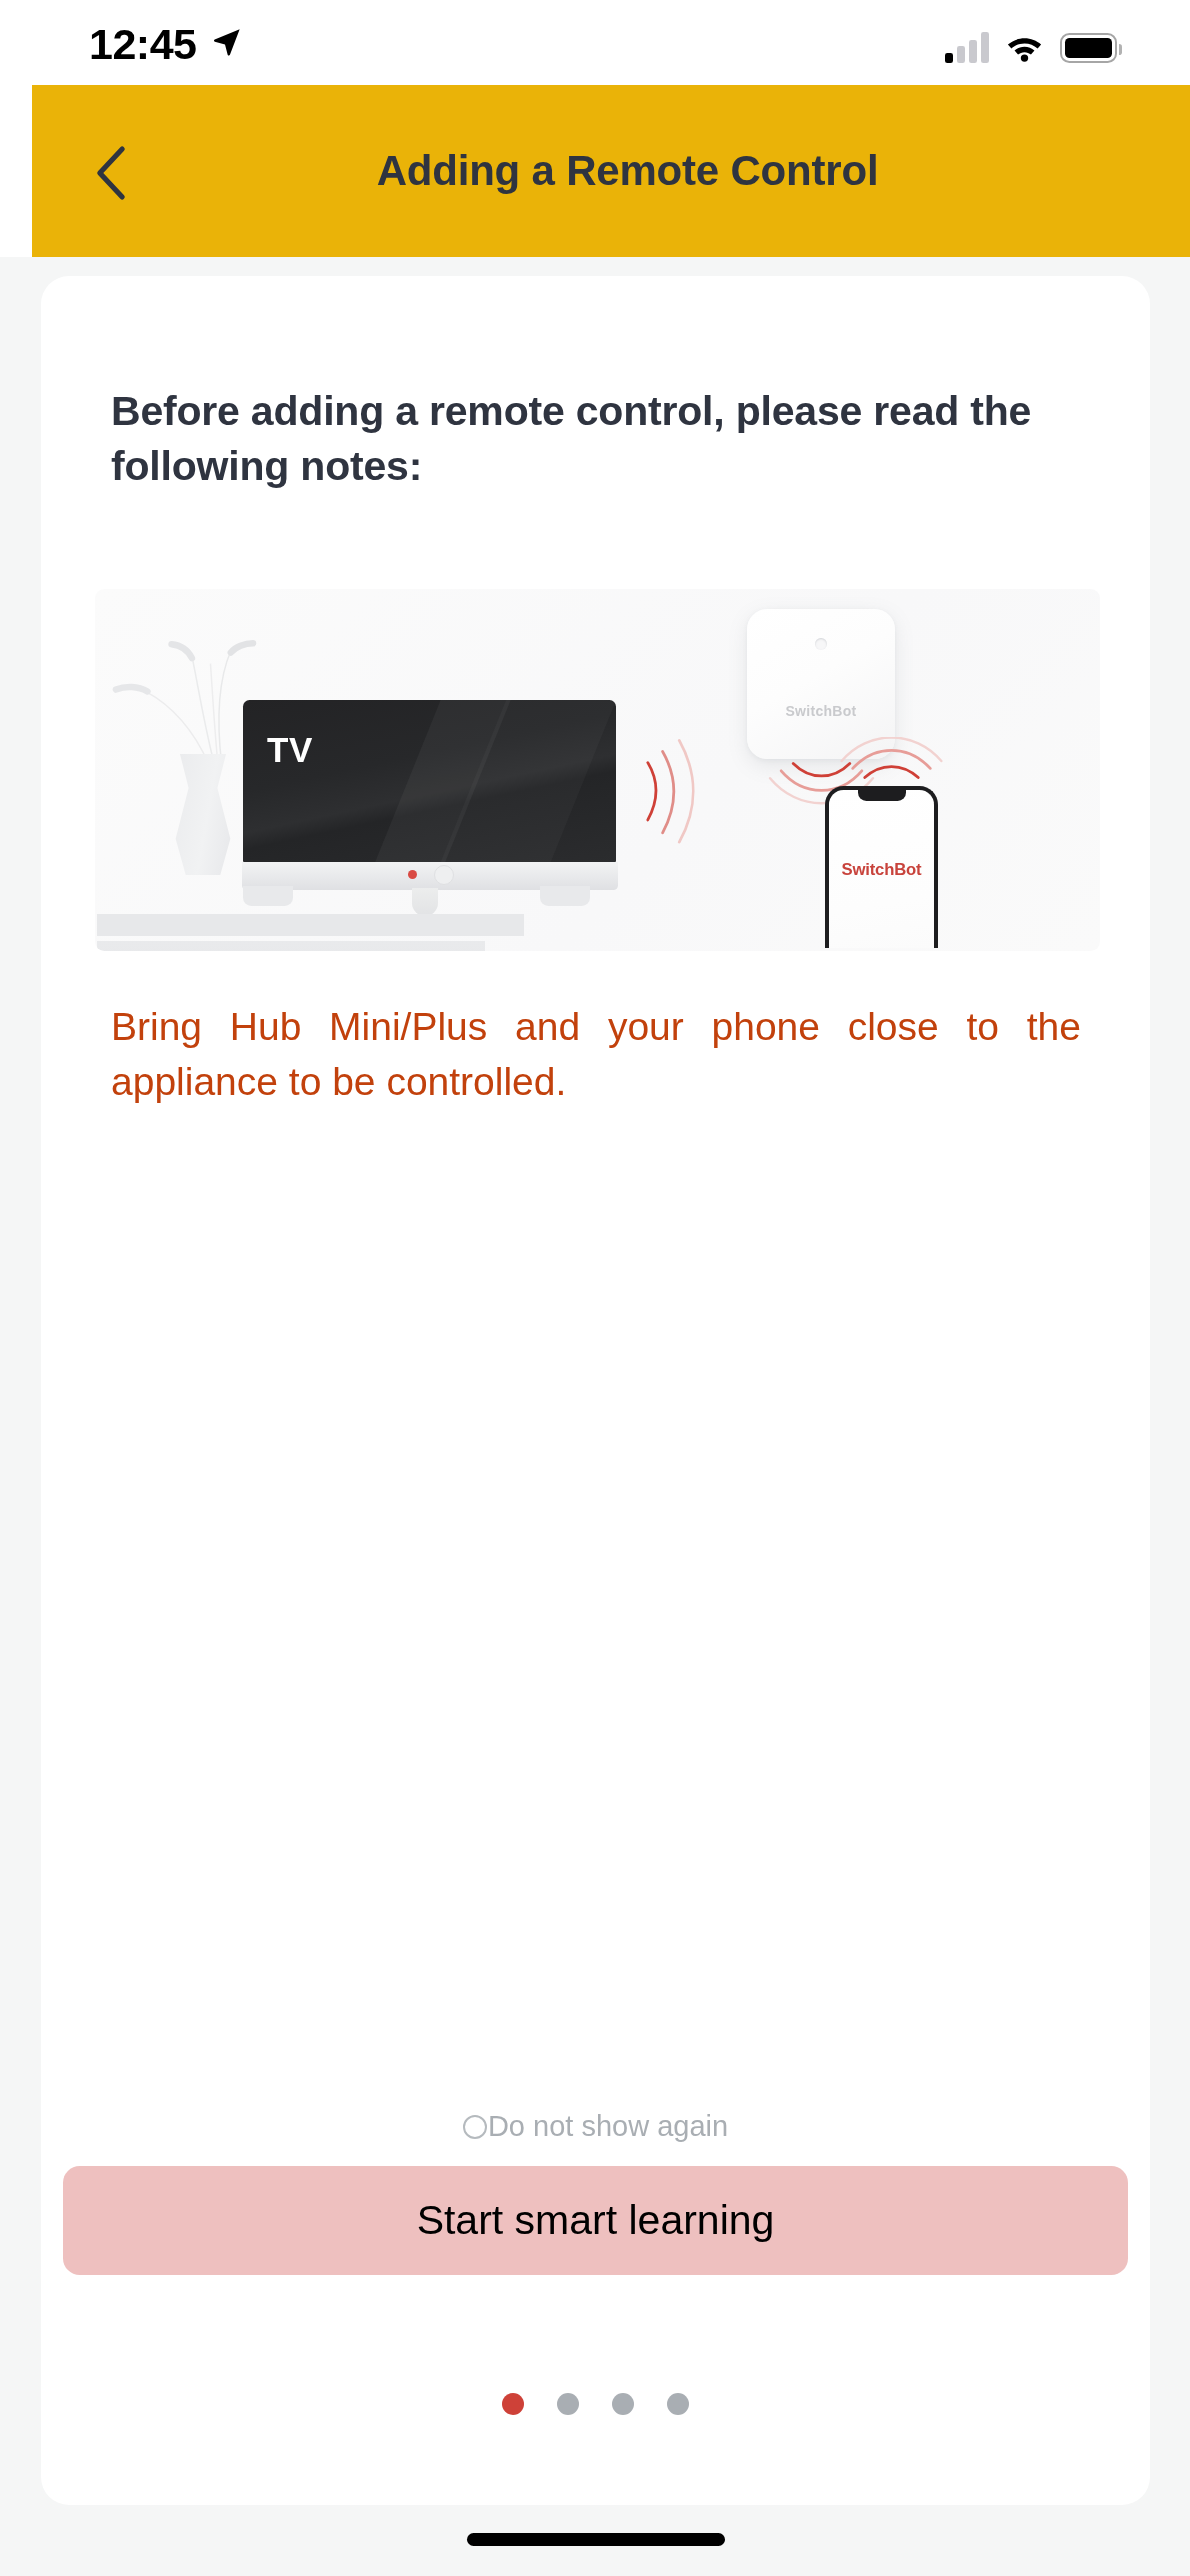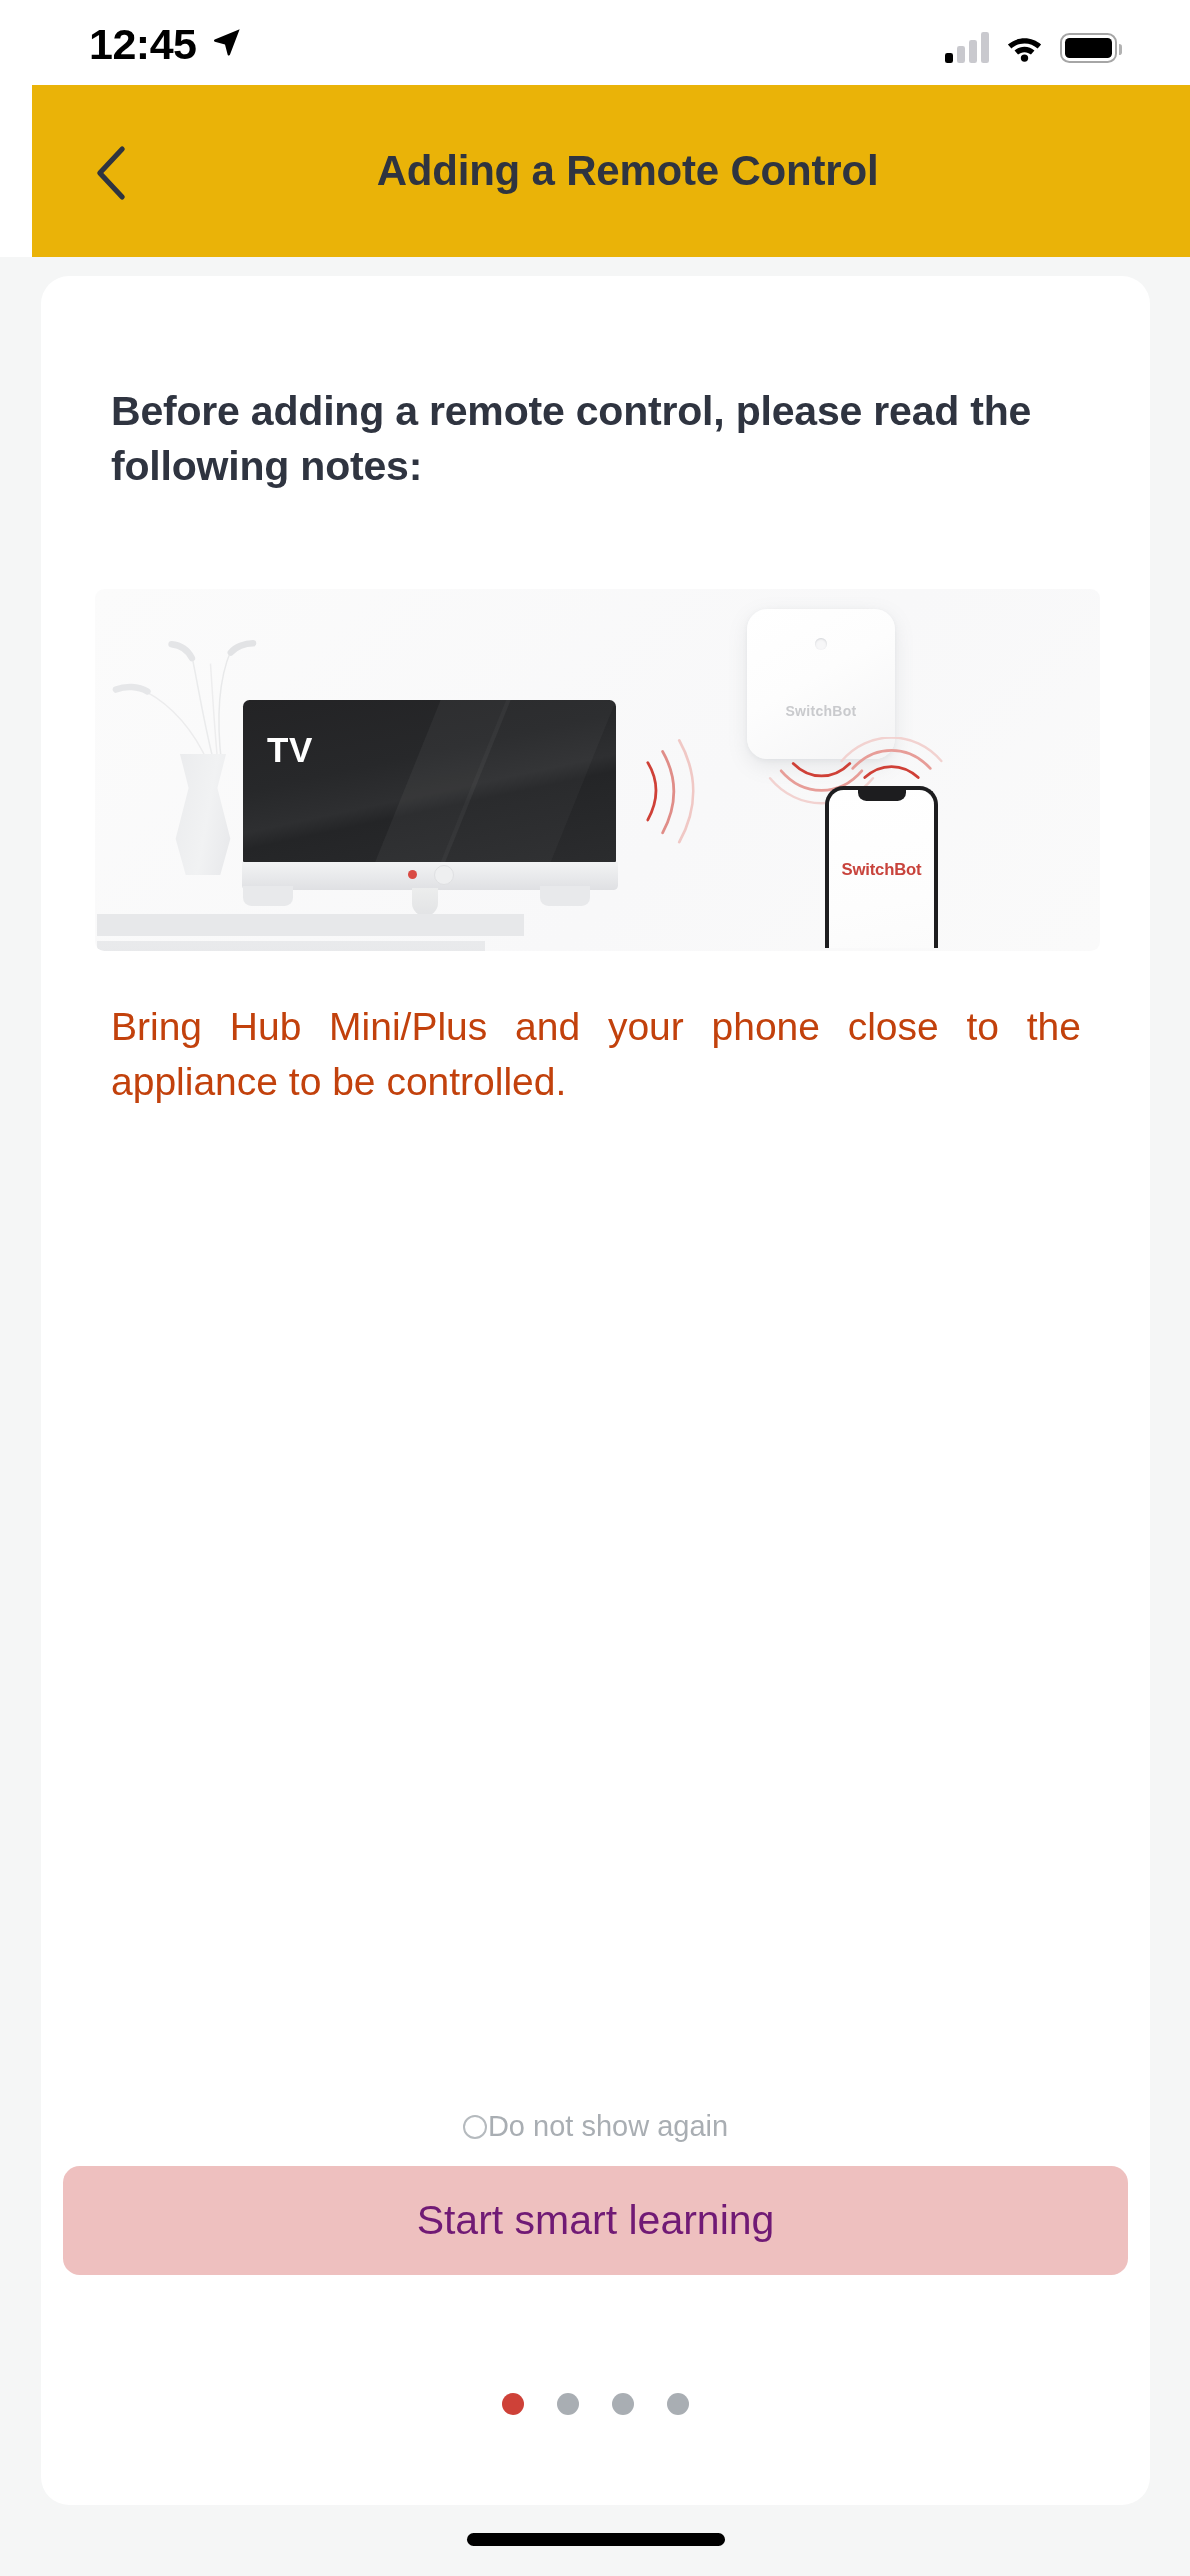--- a/index.html
+++ b/index.html
@@ -200,21 +200,21 @@
   .dns-radio {
     width: 24px; height: 24px; border-radius: 50%;
     border: 2.3px solid #b5babe; background: transparent;
   }
   .dns-label { font-size: 29px; color: #a9aeb3; }
 
   .cta {
     position: absolute; left: 22px; top: 1890px; width: 1065px; height: 109px;
     background: #eec0bf; border: none; border-radius: 16.7px;
     font-family: "Liberation Sans", sans-serif;
-    font-size: 41px; color: #701a75; cursor: pointer;
+    font-size: 41px; color: #000000; cursor: pointer;
     display: flex; align-items: center; justify-content: center;
   }
 
   .dots {
     position: absolute; left: 0; top: 2117px; width: 1109px;
     display: flex; align-items: center; justify-content: center; gap: 33px;
   }
   .dot { width: 22px; height: 22px; border-radius: 50%; background: #a9aeb3; }
   .dot.active { background: #ce4138; }
 

